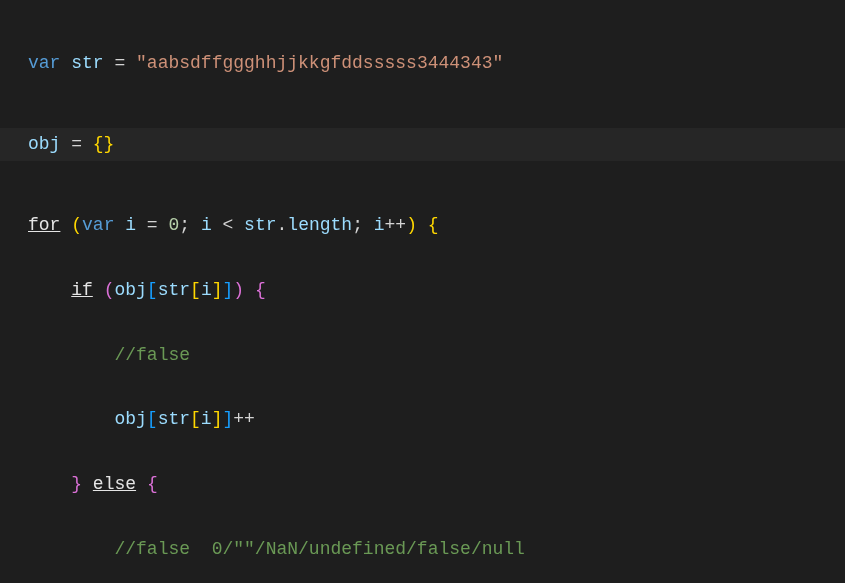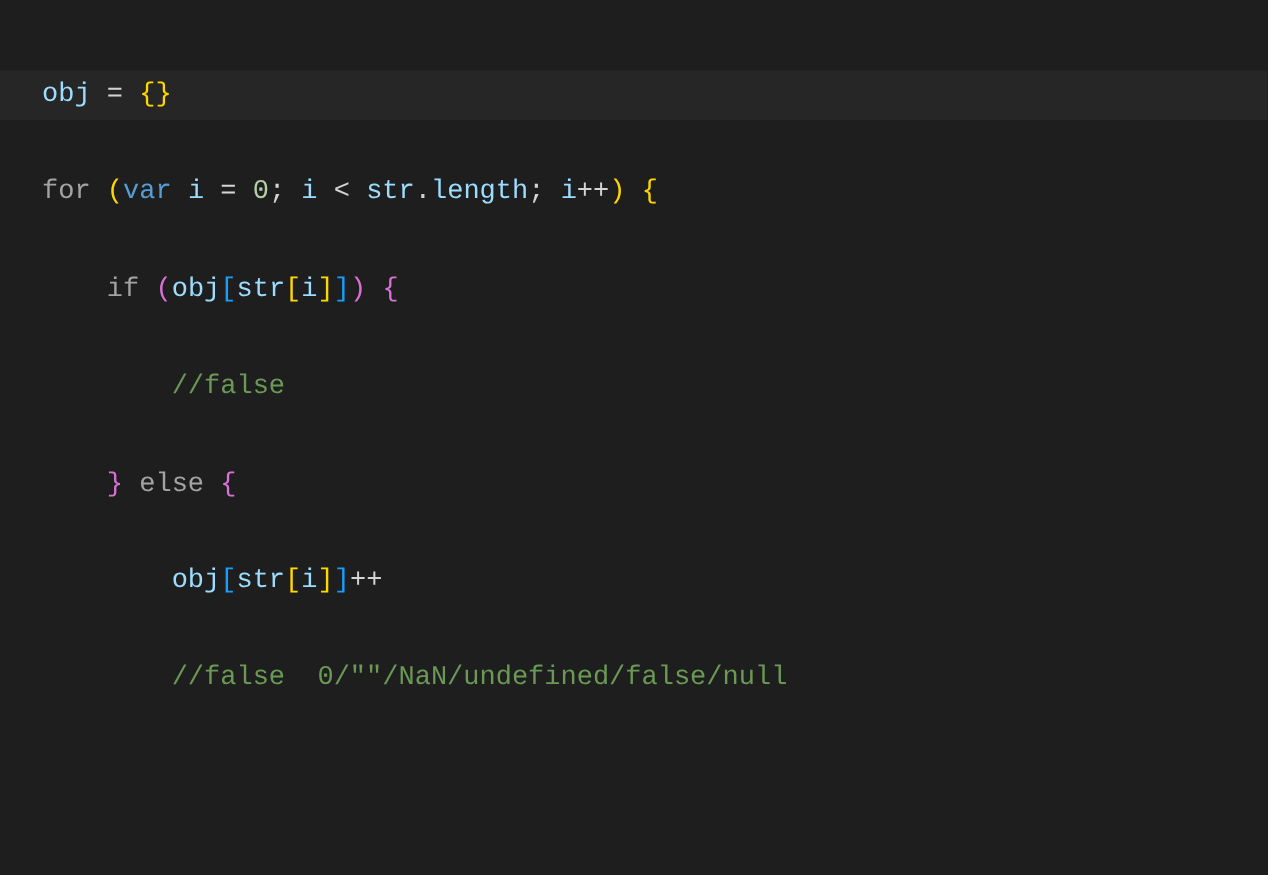--- a/index.html
+++ b/index.html
@@ -17,44 +17,45 @@
   .editor {
     padding: 15px 28px;
     white-space: pre;
   }
   .line {
     display: block;
     min-height: 1.8em;
   }
   .line.highlight {
     background: rgba(255,255,255,0.04);
-    margin: 0 -28px;
+    margin: 16px -28px;
     padding: 0 28px;
   }
   .comment { color: #6a9955; }
   .keyword { color: #569cd6; }
   .variable { color: #9cdcfe; }
   .string { color: #ce9178; }
   .number { color: #b5cea8; }
   .punct { color: #d4d4d4; }
   .brace { color: #ffd700; }
   .brace2 { color: #da70d6; }
   .brace3 { color: #179fff; }
-  .control { color: #a3a3a3; }
+  .control { color: #e5e5e5; text-decoration: underline; }
 </style>
 </head>
 <body>
 
 <div class="editor">
+<span class="line"><span class="keyword">var</span><span> </span><span class="variable">str</span><span class="punct"> = </span><span class="string">"aabsdffggghhjjkkgfddsssss3444343"</span></span>
 <span class="line highlight"><span class="variable">obj</span><span class="punct"> = </span><span class="brace">{}</span></span>
 <span class="line"><span class="control">for</span><span> </span><span class="brace">(</span><span class="keyword">var</span><span> </span><span class="variable">i</span><span class="punct"> = </span><span class="number">0</span><span class="punct">; </span><span class="variable">i</span><span class="punct"> &lt; </span><span class="variable">str</span><span class="punct">.</span><span class="variable">length</span><span class="punct">; </span><span class="variable">i</span><span class="punct">++</span><span class="brace">) </span><span class="brace">{</span></span>
 <span class="line"><span>    </span><span class="control">if</span><span> </span><span class="brace2">(</span><span class="variable">obj</span><span class="brace3">[</span><span class="variable">str</span><span class="brace">[</span><span class="variable">i</span><span class="brace">]</span><span class="brace3">]</span><span class="brace2">) </span><span class="brace2">{</span></span>
 <span class="line"><span>        </span><span class="comment">//false</span></span>
+<span class="line"><span>        </span><span class="variable">obj</span><span class="brace3">[</span><span class="variable">str</span><span class="brace">[</span><span class="variable">i</span><span class="brace">]</span><span class="brace3">]</span><span class="punct">++</span></span>
 <span class="line"><span>    </span><span class="brace2">}</span><span> </span><span class="control">else</span><span> </span><span class="brace2">{</span></span>
-<span class="line"><span>        </span><span class="variable">obj</span><span class="brace3">[</span><span class="variable">str</span><span class="brace">[</span><span class="variable">i</span><span class="brace">]</span><span class="brace3">]</span><span class="punct">++</span></span>
 <span class="line"><span>        </span><span class="comment">//false  0/""/NaN/undefined/false/null</span></span>
 
 
 
 
 
 
 
 </div>
 

